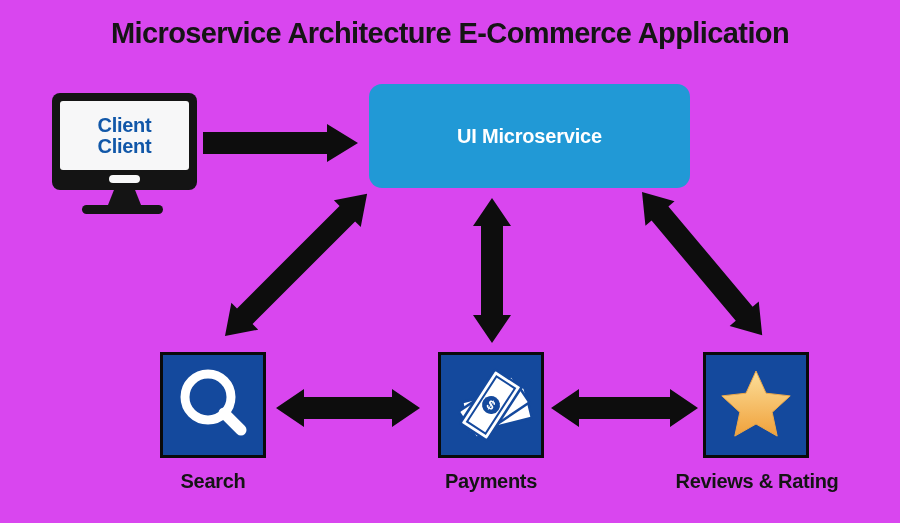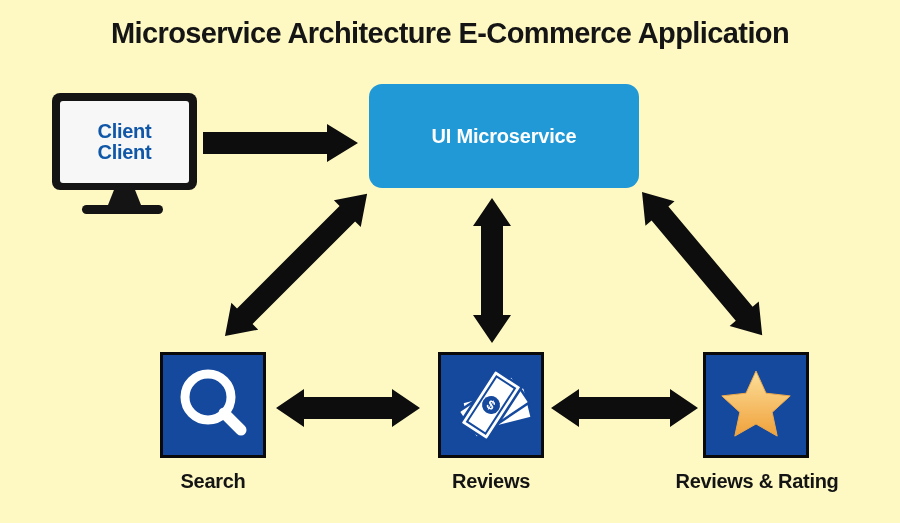--- a/index.html
+++ b/index.html
@@ -1,34 +1,34 @@
 <!DOCTYPE html>
 <html><head>
 <meta charset="utf-8">
 <style>
   html,body{margin:0;padding:0;}
   body{font-family:"Liberation Sans",sans-serif;background:#e8e8e8;}
-  .canvas{position:relative;width:900px;height:523px;background:#fef9c3;overflow:hidden;}
+  .canvas{position:relative;width:900px;height:523px;background:#d946ef;overflow:hidden;}
 
   .title{position:absolute;left:0;right:0;top:17px;text-align:center;
          font-size:29px;font-weight:bold;color:#151515;letter-spacing:-0.6px;}
 
   
   .monitor{position:absolute;left:52px;top:93px;width:145px;height:122px;}
   .monitor-body{position:absolute;left:0;top:0;width:145px;height:97px;background:#141414;border-radius:8px;}
-  .monitor-screen{position:absolute;left:8px;top:8px;width:129px;height:82px;background:#f7f7f8;border-radius:3px;
+  .monitor-screen{position:absolute;left:8px;top:8px;width:129px;height:69px;background:#f7f7f8;border-radius:3px;
                   display:flex;flex-direction:column;align-items:center;justify-content:center;}
   .monitor-screen span{color:#1157a8;font-size:20px;font-weight:bold;line-height:21px;letter-spacing:-0.3px;}
   .monitor-pill{position:absolute;left:57px;top:82px;width:31px;height:8px;background:#f7f7f8;border-radius:4px;}
   .monitor-neck{position:absolute;left:56px;top:97px;width:33px;height:15px;background:#141414;
                 clip-path:polygon(18% 0,82% 0,100% 100%,0 100%);}
   .monitor-base{position:absolute;left:30px;top:112px;width:81px;height:9px;background:#141414;border-radius:5px;}
 
   
-  .ui-box{position:absolute;left:369px;top:84px;width:270px;height:104px;background:#2199d6;border-radius:13px;
+  .ui-box{position:absolute;left:369px;top:84px;width:321px;height:104px;background:#2199d6;border-radius:13px;
           display:flex;align-items:center;justify-content:center;z-index:2;}
   .ui-box span{color:#ffffff;font-size:20px;font-weight:bold;letter-spacing:-0.2px;}
 
   
   .square{position:absolute;top:352px;width:106px;height:106px;box-sizing:border-box;
           background:#14499d;border:3px solid #0a0a0a;display:flex;align-items:center;justify-content:center;z-index:2;}
   .sq-search{left:160px;}
   .sq-payments{left:438px;}
   .sq-reviews{left:703px;}
 
@@ -103,16 +103,16 @@
         <linearGradient id="starGrad" x1="0" y1="0" x2="0" y2="1">
           <stop offset="0" stop-color="#fcdf9a"></stop>
           <stop offset="1" stop-color="#f0a13b"></stop>
         </linearGradient>
       </defs>
       <polygon fill="url(#starGrad)" stroke="#eda848" stroke-width="1" points="50,16 60,38.2 84.2,40.9 66.2,57.3 71.2,81.1 50,69 28.8,81.1 33.8,57.3 15.8,40.9 40,38.2"></polygon>
     </svg>
   </div>
 
   <div class="svc-label lb-search">Search</div>
-  <div class="svc-label lb-payments">Reviews</div>
+  <div class="svc-label lb-payments">Payments</div>
   <div class="svc-label lb-reviews">Reviews &amp; Rating</div>
 
 </div>
 
 </body></html>

